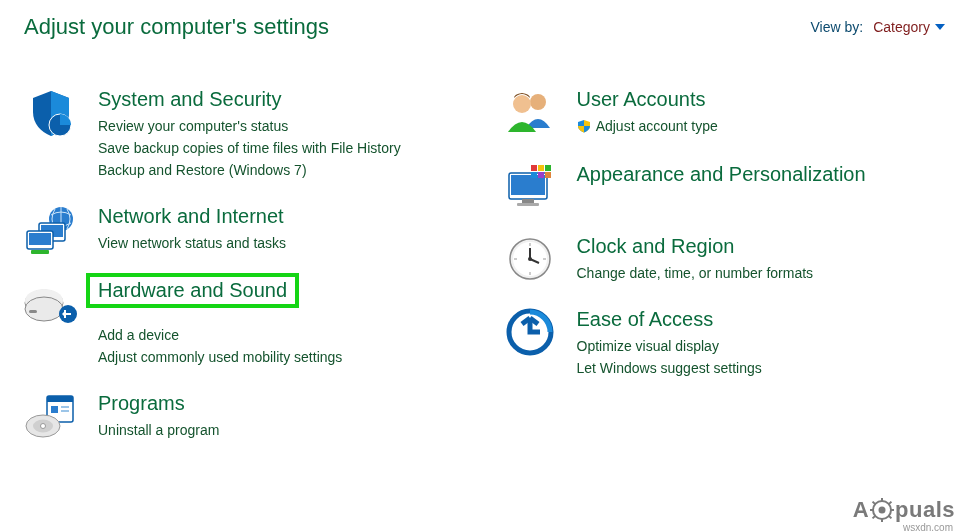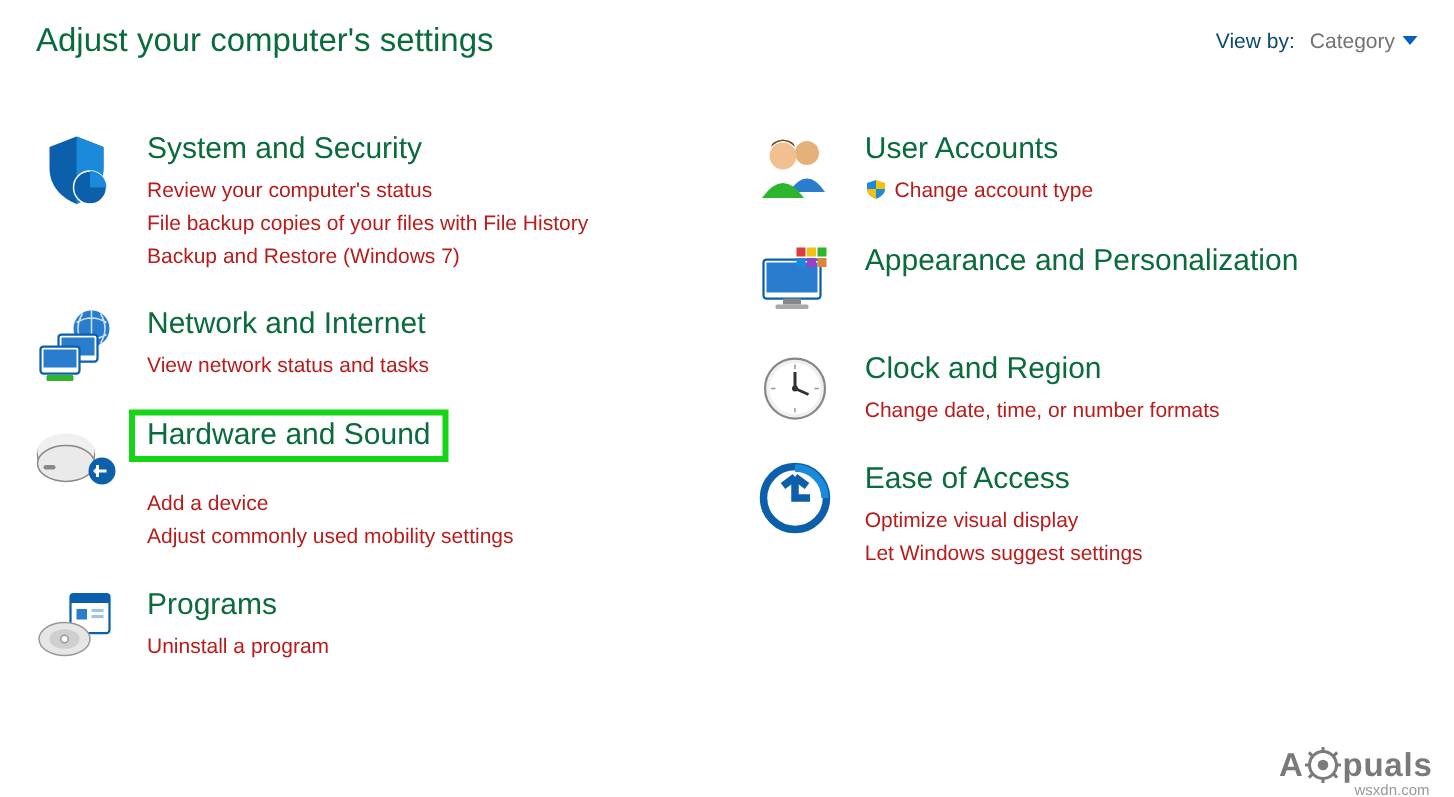--- a/index.html
+++ b/index.html
@@ -23,21 +23,21 @@
       font-weight: 400;
     }
     .viewby-area {
       display: flex;
       align-items: center;
       gap: 10px;
       font-size: 14px;
     }
     .viewby-label { color: #0c4a6e; }
     .viewby-value {
-      color: #737373;
+      color: #7f1d1d;
       display: inline-flex;
       align-items: center;
       gap: 5px;
       cursor: pointer;
     }
     .viewby-value svg { width: 10px; height: 6px; }
     .content {
       display: flex;
       padding: 40px 10px 0 22px;
       gap: 20px;
@@ -60,21 +60,21 @@
     .cat-title {
       color: #0a6b3d;
       font-size: 20px;
       font-weight: 400;
       margin-bottom: 4px;
       cursor: pointer;
       display: inline-block;
     }
     .cat-links a {
       display: block;
-      color: #b91c1c;
+      color: #14532d;
       font-size: 14px;
       line-height: 22px;
       text-decoration: none;
       cursor: pointer;
     }
     .highlighted .cat-title {
       border: 4px solid #15d515;
       padding: 2px 8px;
       margin: -6px -12px 16px -12px;
     }
@@ -133,21 +133,21 @@
           <path d="M25 3 L43 10 V24 C43 36 35 44 25 48 C15 44 7 36 7 24 V10 Z" fill="#0b5fab"></path>
           <path d="M25 3 L43 10 V24 C43 36 35 44 25 48 V3 Z" fill="#1b8ada"></path>
           <circle cx="34" cy="37" r="11" fill="#0b5fab" stroke="#fff" stroke-width="1"></circle>
           <path d="M34 37 L34 26 A11 11 0 0 1 45 37 Z" fill="#1b8ada"></path>
         </svg>
       </div>
       <div class="cat-body">
         <div class="cat-title">System and Security</div>
         <div class="cat-links">
           <a>Review your computer's status</a>
-          <a>File backup copies of your files with File History</a>
+          <a>Save backup copies of time files with File History</a>
           <a>Backup and Restore (Windows 7)</a>
         </div>
       </div>
     </div>
 
     <div class="category">
       <div class="cat-icon">
         <svg width="52" height="50" viewBox="0 0 52 50">
           <circle cx="36" cy="14" r="12" fill="#2a7dce"></circle>
           <path d="M26 10 Q36 4 46 10 M26 18 Q36 24 46 18 M36 2 V26 M30 4 Q24 14 30 24 M42 4 Q48 14 42 24" stroke="#cfe6fa" stroke-width="1" fill="none"></path>
@@ -227,21 +227,21 @@
         <div class="cat-links">
           <a>
             <span class="shield-badge">
               <svg width="14" height="14" viewBox="0 0 14 14">
                 <path d="M7 1 L13 3 V7 C13 10 10 12.5 7 13.5 V1 Z" fill="#f4c20d"></path>
                 <path d="M7 1 L1 3 V7 C1 10 4 12.5 7 13.5 V1 Z" fill="#1b8ada"></path>
                 <path d="M7 7 L13 7 V7 C13 10 10 12.5 7 13.5 V7 Z" fill="#1b8ada"></path>
                 <path d="M7 7 L1 7 V7 C1 10 4 12.5 7 13.5 V7 Z" fill="#f4c20d"></path>
               </svg>
             </span>
-            <span>Change account type</span>
+            <span>Adjust account type</span>
           </a>
         </div>
       </div>
     </div>
 
     <div class="category">
       <div class="cat-icon">
         <svg width="54" height="48" viewBox="0 0 54 48">
           <rect x="6" y="10" width="38" height="26" rx="2" fill="#fff" stroke="#0b5fab" stroke-width="1.5"></rect>
           <rect x="8" y="12" width="34" height="20" fill="#2a7dce"></rect>

